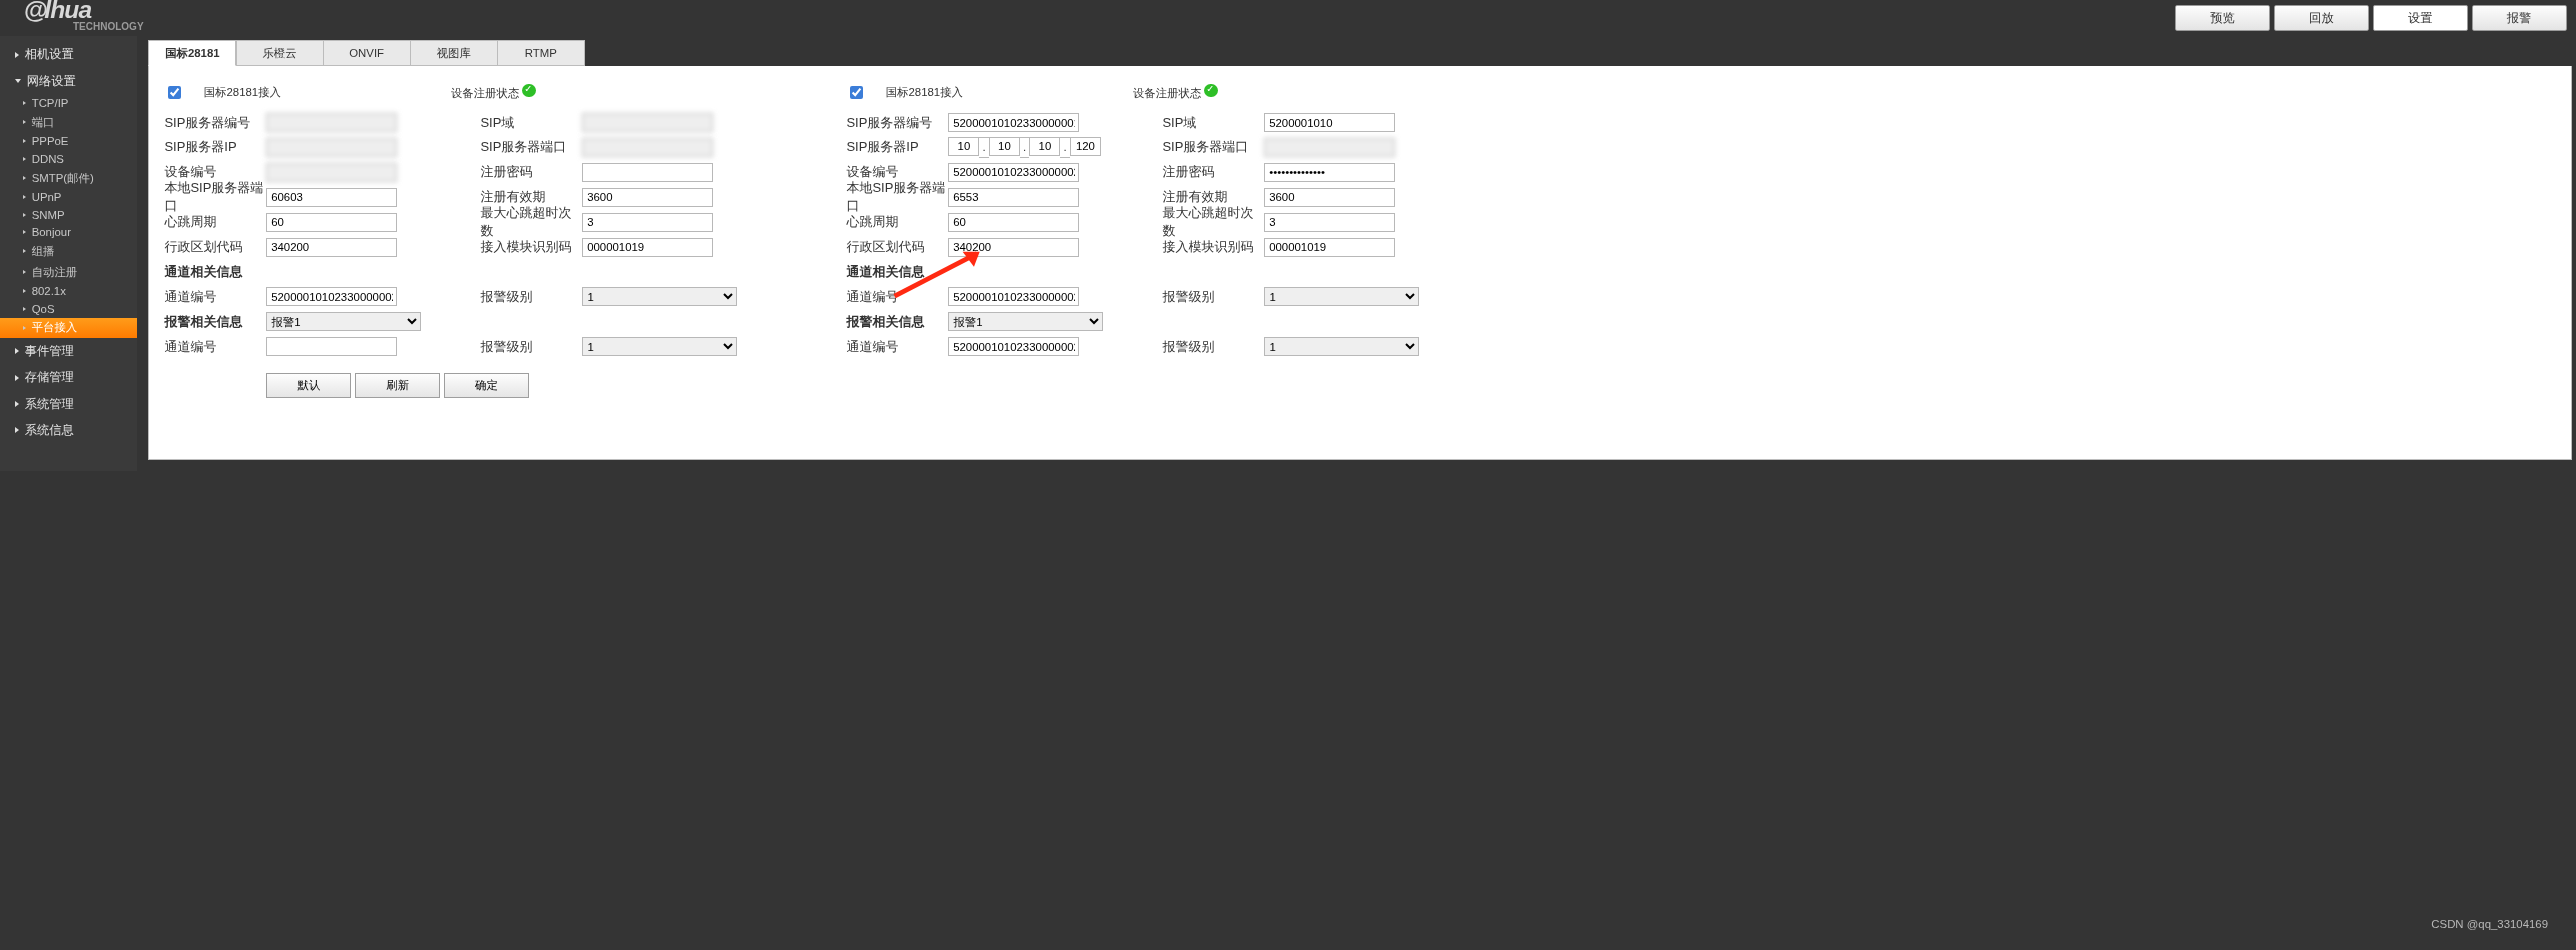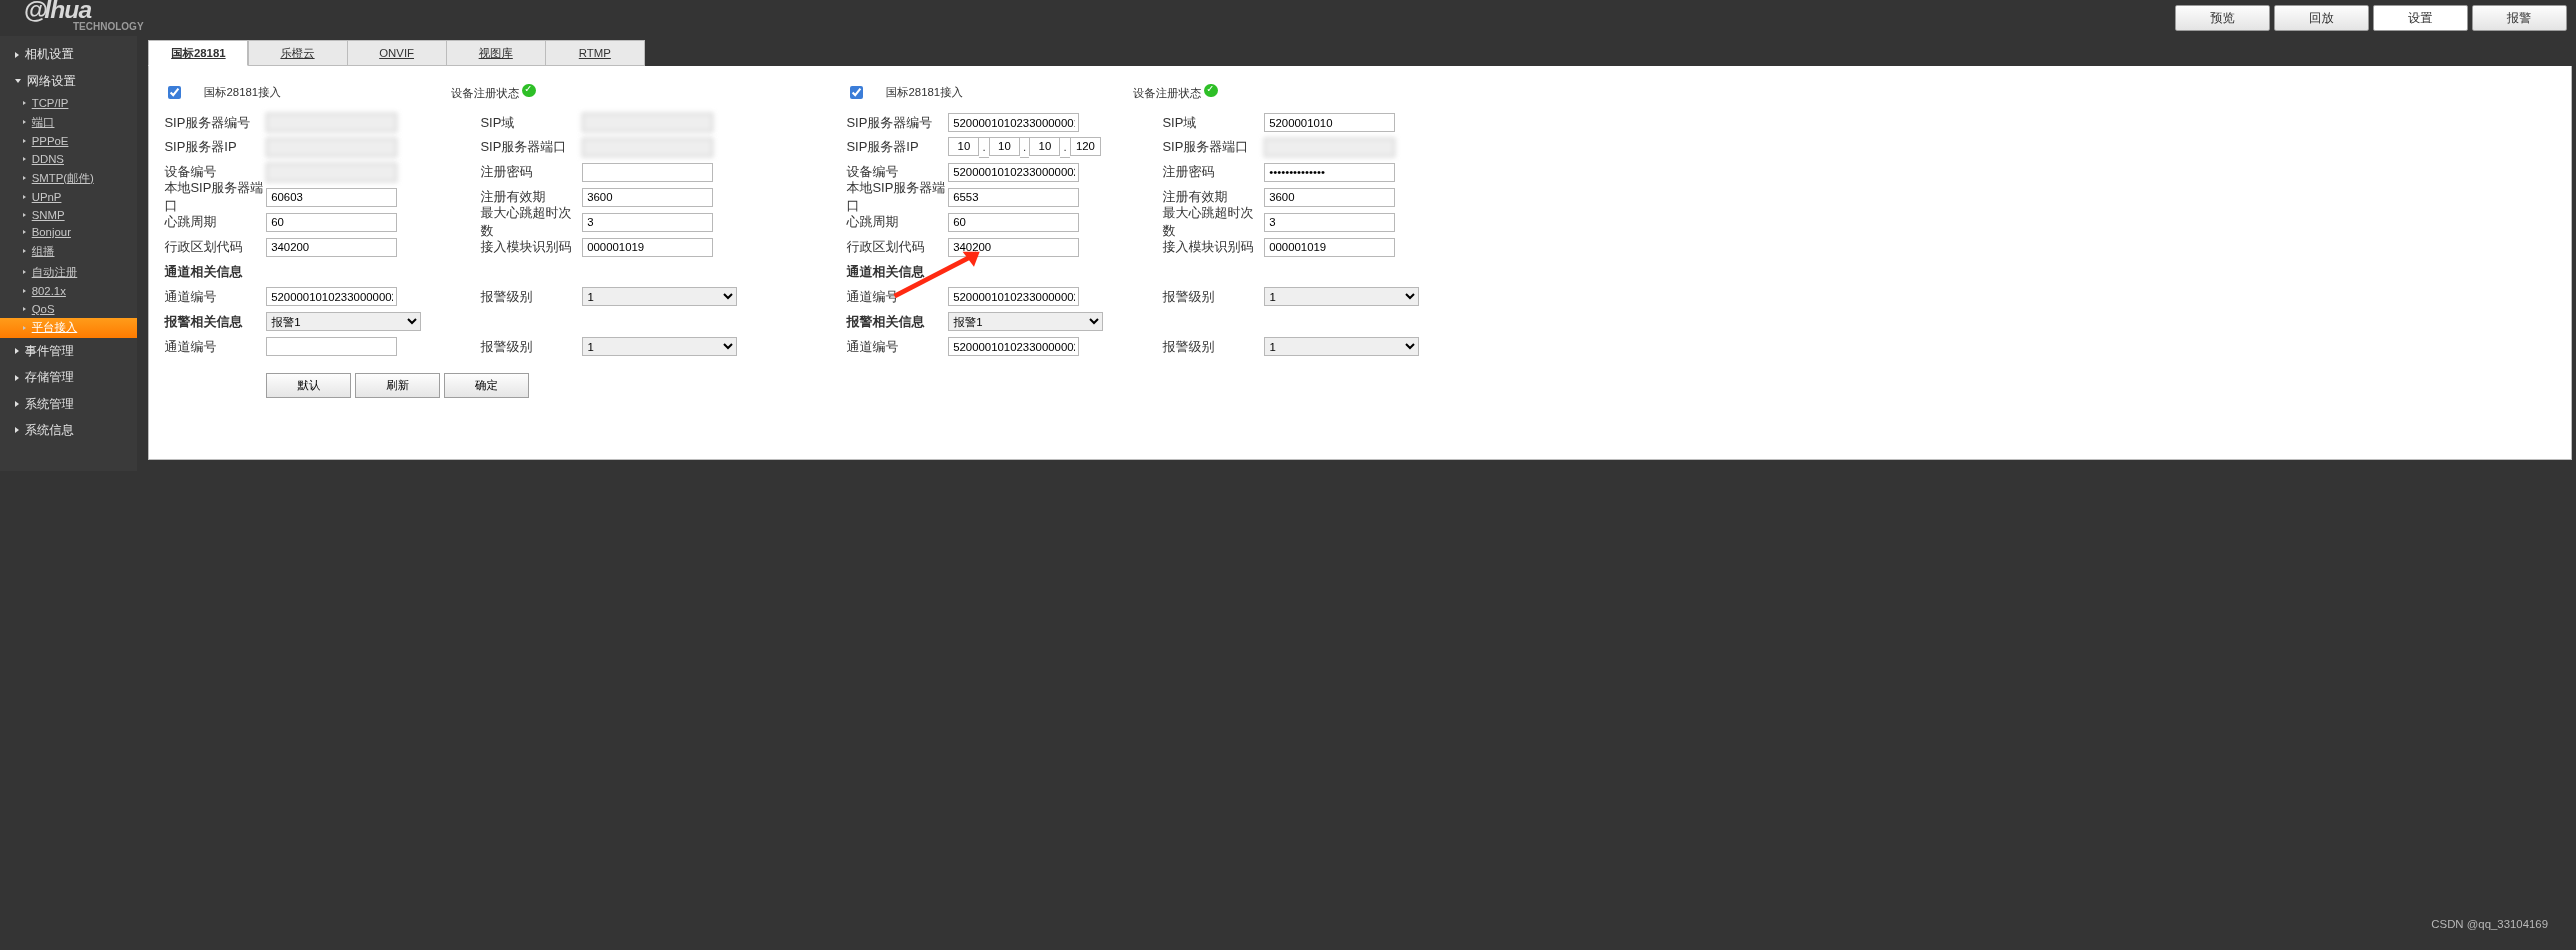--- a/index.html
+++ b/index.html
@@ -67,42 +67,40 @@
   .side-group::before { content:""; width:0;height:0;border-top:3.8px solid transparent;border-bottom:3.8px solid transparent;border-left:4.7px solid #e0e0e0; }
   .side-group.open::before { border-left:3.8px solid transparent;border-right:3.8px solid transparent;border-top:4.7px solid #e0e0e0;border-bottom:none; width:0;height:0; }
   .side-item {
     color: #c8c8c8;
     padding: 2.8px 5.7px 2.8px 23px;
     cursor: pointer;
     display: flex;
     align-items: center;
     gap: 5.7px;
     font-size: 11.4px;
-    text-decoration: underline;
   }
   .side-item::before { content:""; width:0;height:0;border-top:2.8px solid transparent;border-bottom:2.8px solid transparent;border-left:3.8px solid #c8c8c8; }
   .side-item.active { background: linear-gradient(#ff9c1a,#ff7b00); color: #fff; }
 
   .content {
     flex: 1;
     background: #343434;
     padding: 3.8px 3.8px 3.8px 11.4px;
   }
   .tabbar { display: flex; height: 26.5px; background:#343434; }
   .tab {
-    width: 100px;
+    width: 88px;
     background: #e9e9e9;
     border: 0.9px solid #bcbcbc;
     text-align: center;
     line-height: 24.6px;
     cursor: pointer;
     font-size: 11.4px;
     color:#333;
     margin-right: -0.9px;
-    text-decoration: underline;
   }
   .tab.active { background: #fff; font-weight: bold; border-bottom:0.9px solid #fff; position:relative; z-index:1;}
   .panel {
     background: #fff;
     min-height: 394px;
     padding: 17px 9.5px 11.4px 15px;
     position: relative;
     border:0.9px solid #bcbcbc;
     border-top:none;
   }

